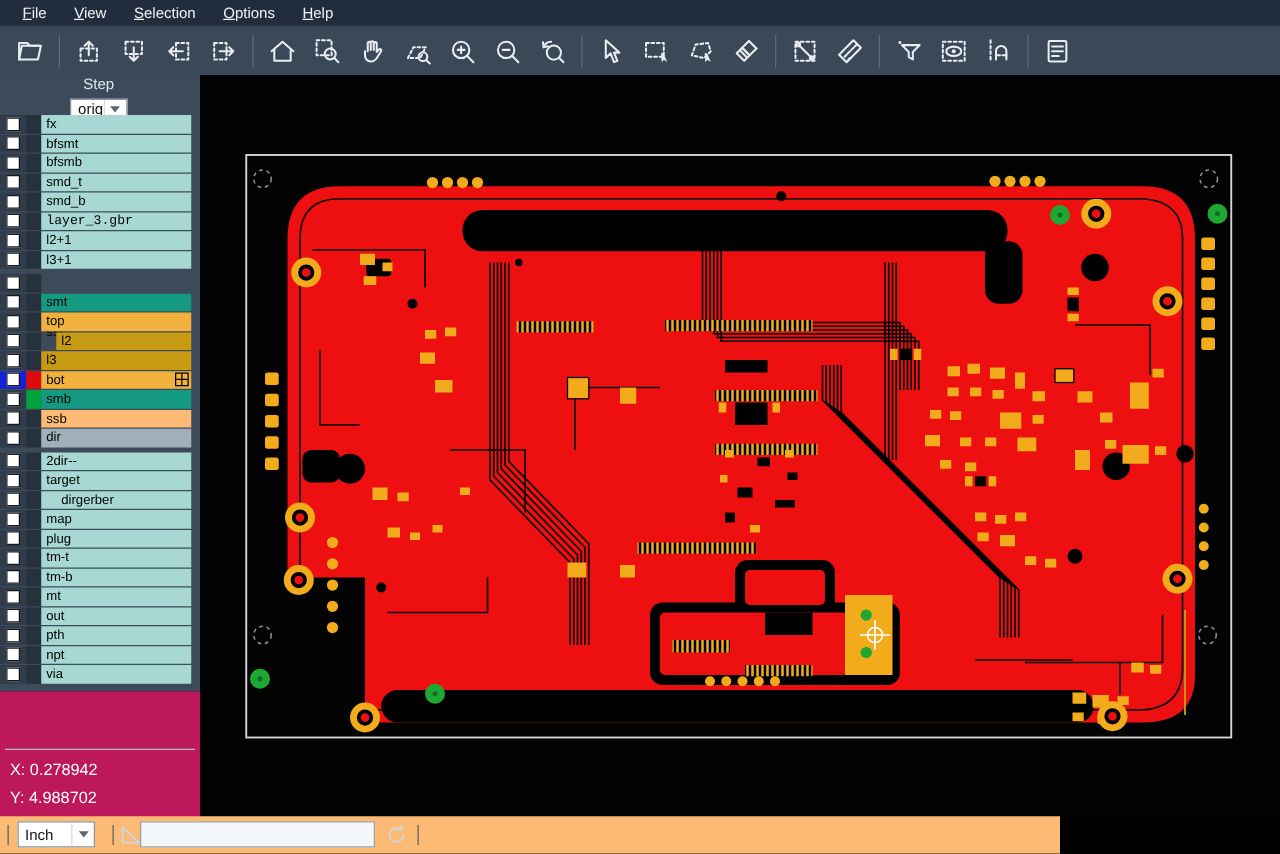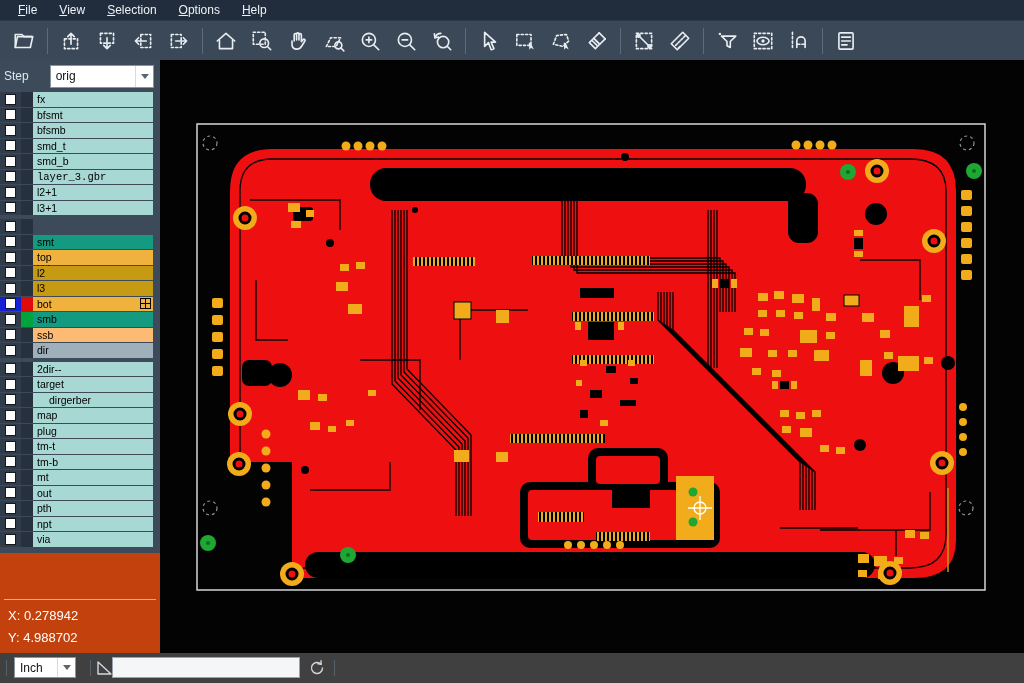--- a/index.html
+++ b/index.html
@@ -11,21 +11,21 @@
   .mitem{color:#eef2f6;font-size:12px;padding:2px 10px 3px 10px;cursor:default;}
   .mitem u{text-decoration:underline;}
   
   .toolbar{position:absolute;left:0;top:20px;width:1024px;height:40px;background:#3b4857;
            display:flex;align-items:center;padding-left:6px;box-sizing:border-box;border-top:1px solid #2c3947;}
   .tbtn{width:36px;height:32px;display:flex;align-items:center;justify-content:center;}
   .tbtn svg{stroke:#e8edf2;fill:none;stroke-width:1.5;stroke-linecap:round;stroke-linejoin:round;}
   .tsep{width:1px;height:26px;background:#5d6b7b;margin:0 5px;}
   
   .sidebar{position:absolute;left:0;top:60px;width:160px;height:493px;background:#3c4a5a;box-sizing:border-box;}
-  .steprow{display:flex;align-items:center;height:32px;padding:0 6px 0 4px;gap:21px;}
+  .steprow{display:flex;align-items:center;height:32px;padding:0 6px 0 4px;gap:5px;flex-direction:column;}
   .steplabel{color:#dfe7ee;font-size:12px;}
   .combo{flex:1;height:21px;background:#fff;border:1px solid #8a949e;display:flex;align-items:center;}
   .combo-val{flex:1;font-size:12px;color:#111;padding-left:5px;}
   .combo-btn{width:17px;height:100%;display:flex;align-items:center;justify-content:center;border-left:1px solid #d7dbdf;}
   .chev{width:0;height:0;border-left:4px solid transparent;border-right:4px solid transparent;border-top:5px solid #5b6670;}
   .lgroup{margin-bottom:4px;}
   .lrow{display:flex;align-items:stretch;height:14.5px;margin:0 7px 1px 0;}
   .cb-cell{width:21px;background:#303c4a;display:flex;align-items:center;justify-content:center;}
   .cb-cell.sel{background:#1322d6;}
   .cb{width:9px;height:9px;background:#fff;border:1px solid #14181d;}
@@ -40,26 +40,26 @@
   .cR{fill:var(--board_red);}
   .cK{fill:#000;}
   .cG{fill:var(--pad_gold);}
   .cGr{fill:var(--via_green);}
   .tr{fill:none;stroke:#000;stroke-width:1.3px;}
   .frameR{fill:none;stroke:var(--frame_gray);stroke-width:1.5px;}
   .fid{fill:none;stroke:#8d9398;stroke-width:1.2px;stroke-dasharray:3 3;}
   .hatchF{fill:url(#hatch);}
   .xh{stroke:#fff;stroke-width:1.3px;fill:none;}
   
-  .coordpanel{position:absolute;left:0;top:553px;width:160px;height:116px;background:#c2410c;text-decoration:underline;}
+  .coordpanel{position:absolute;left:0;top:553px;width:160px;height:116px;background:#be185d;text-decoration:underline;}
   .coord-sep{position:absolute;left:4px;right:4px;top:46px;border-top:1px solid #aebfca;}
   .coord{position:absolute;left:8px;color:#fff;font-size:13px;}
   .coord.cx{top:55px;} .coord.cy{top:77px;}
   
-  .statusbar{position:absolute;left:0;top:653px;width:1024px;height:30px;background:#404040;}
+  .statusbar{position:absolute;left:0;top:653px;width:848px;height:30px;background:#fdba74;}
   .sb-sep{position:absolute;top:7px;width:1px;height:16px;background:#55636f;}
   .unit-combo{position:absolute;left:14px;top:4px;width:62px;height:21px;background:#fff;
               border:1px solid #8a949e;display:flex;align-items:center;box-sizing:border-box;}
   .sb-icon{position:absolute;top:4px;}
   .sb-icon svg{stroke:#cfd7df;fill:none;stroke-width:1.4;stroke-linecap:round;stroke-linejoin:round;}
   .sb-input{position:absolute;left:112px;top:4px;width:188px;height:21px;background:#f4f6f7;
             border:1px solid #9aa3ab;box-sizing:border-box;font-size:12px;padding:0 4px;}
 </style>
 </head>
 <body>
@@ -581,21 +581,21 @@
               <span class="cb"></span>
             </span>
             <span class="swatch"></span>
             <span class="lbl" style="background: rgb(240, 178, 60);">top</span>
           </div>
           <div class="lrow">
             <span class="cb-cell">
               <span class="cb"></span>
             </span>
             <span class="swatch"></span>
-            <span class="lbl" style="background: rgb(198, 154, 18);">l2</span>
+            <span class="lbl" style="background: rgb(198, 154, 18); margin-left: 12px;">l2</span>
           </div>
           <div class="lrow">
             <span class="cb-cell">
               <span class="cb"></span>
             </span>
             <span class="swatch"></span>
             <span class="lbl" style="background: rgb(198, 154, 18);">l3</span>
           </div>
           <div class="lrow">
             <span class="cb-cell sel">

